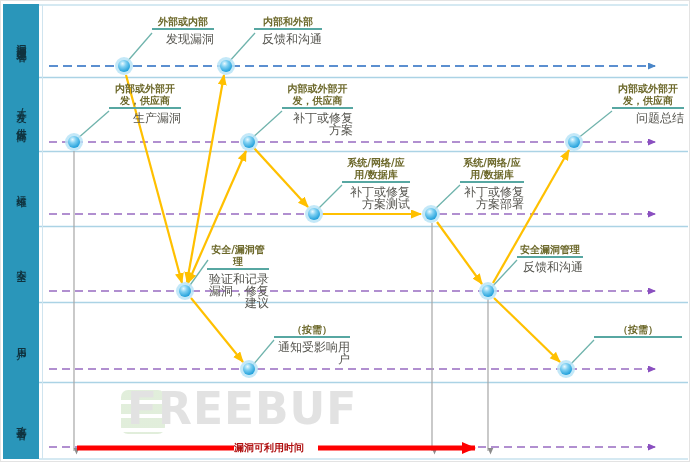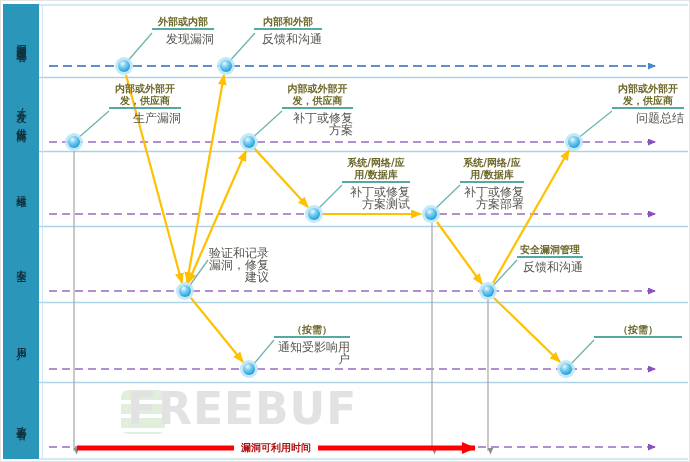--- a/index.html
+++ b/index.html
@@ -12,21 +12,21 @@
   .lane-band{position:absolute;left:2px;width:36px;background:#2A96BA;
     display:flex;align-items:center;justify-content:center;}
   .lane-label{writing-mode:vertical-rl;text-orientation:upright;
     font-size:10px;font-weight:bold;color:#10333f;letter-spacing:2px;line-height:1;}
   
   .callout{position:absolute;}
   .c-title{font-size:10px;font-weight:bold;color:#6C682A;text-align:center;
     line-height:12px;border-bottom:2px solid #57A7A2;padding-bottom:0;}
   .c-sub{font-size:12px;color:#55544E;text-align:right;line-height:12px;padding-top:3px;}
   
-  .red-label{position:absolute;left:233px;top:441px;width:84px;text-align:center;
+  .red-label{position:absolute;left:233px;top:441px;width:84px;
     font-size:10px;font-weight:bold;color:#B01010;background:#ffffff;line-height:12px;}
   
   .wm-logo{position:absolute;left:120px;top:389px;width:44px;height:44px;border-radius:7px;
     background:repeating-linear-gradient(180deg,#dcebd5 0 10px,#ffffff 10px 14px);opacity:.85;}
   .wm-text{position:absolute;left:126px;top:386px;font-size:44px;font-weight:bold;
     color:#e2e2e2;letter-spacing:1px;line-height:1;}
   svg{position:absolute;left:0;top:0;}
 </style>
 </head>
 <body>
@@ -203,20 +203,21 @@
   </div>
   <div class="callout" style="left:341px;top:156px;width:68px;">
     <div class="c-title">系统/网络/应用/数据库</div>
     <div class="c-sub">补丁或修复方案测试</div>
   </div>
   <div class="callout" style="left:459px;top:156px;width:64px;">
     <div class="c-title">系统/网络/应用/数据库</div>
     <div class="c-sub">补丁或修复方案部署</div>
   </div>
   <div class="callout" style="left:206px;top:243px;width:62px;">
+    <div class="c-title">安全/漏洞管理</div>
     <div class="c-sub">验证和记录漏洞，修复建议</div>
   </div>
   <div class="callout" style="left:516px;top:243px;width:66px;">
     <div class="c-title">安全漏洞管理</div>
     <div class="c-sub">反馈和沟通</div>
   </div>
   <div class="callout" style="left:273px;top:323px;width:76px;">
     <div class="c-title">（按需）</div>
     <div class="c-sub">通知受影响用户</div>
   </div>

